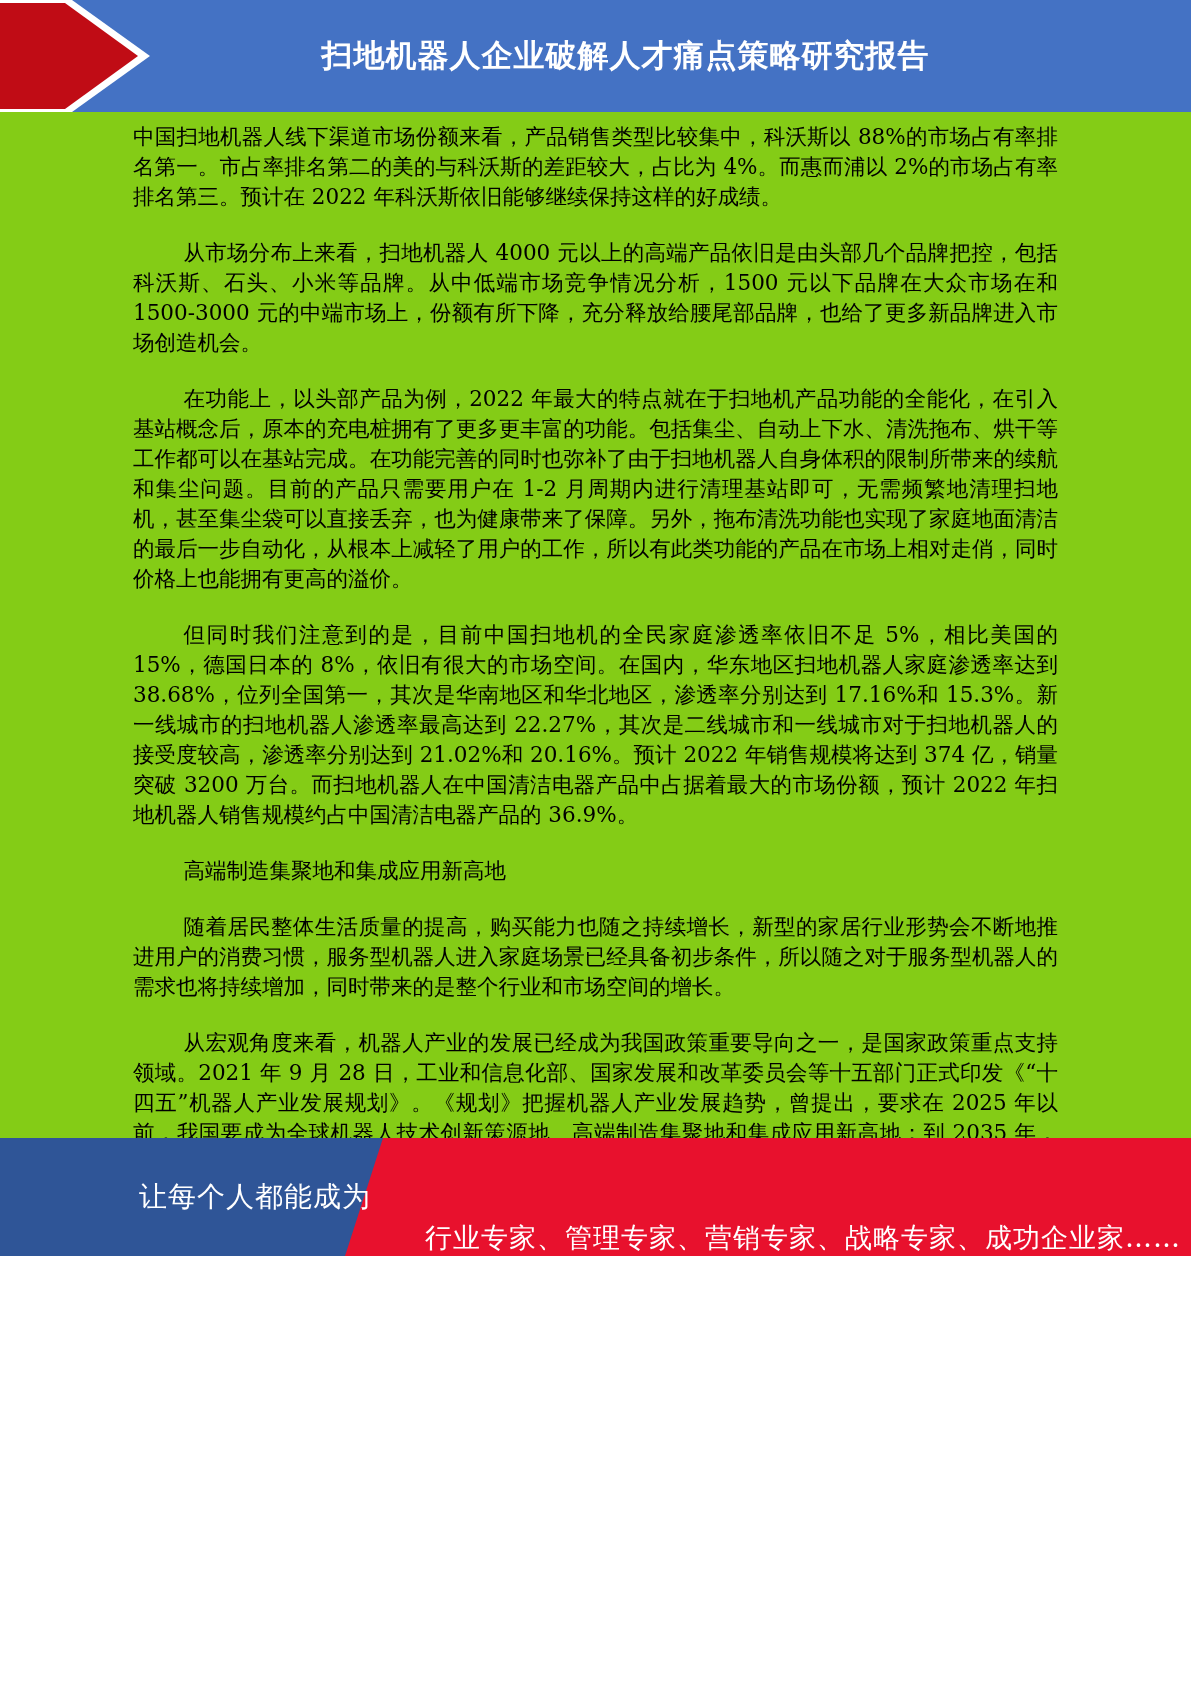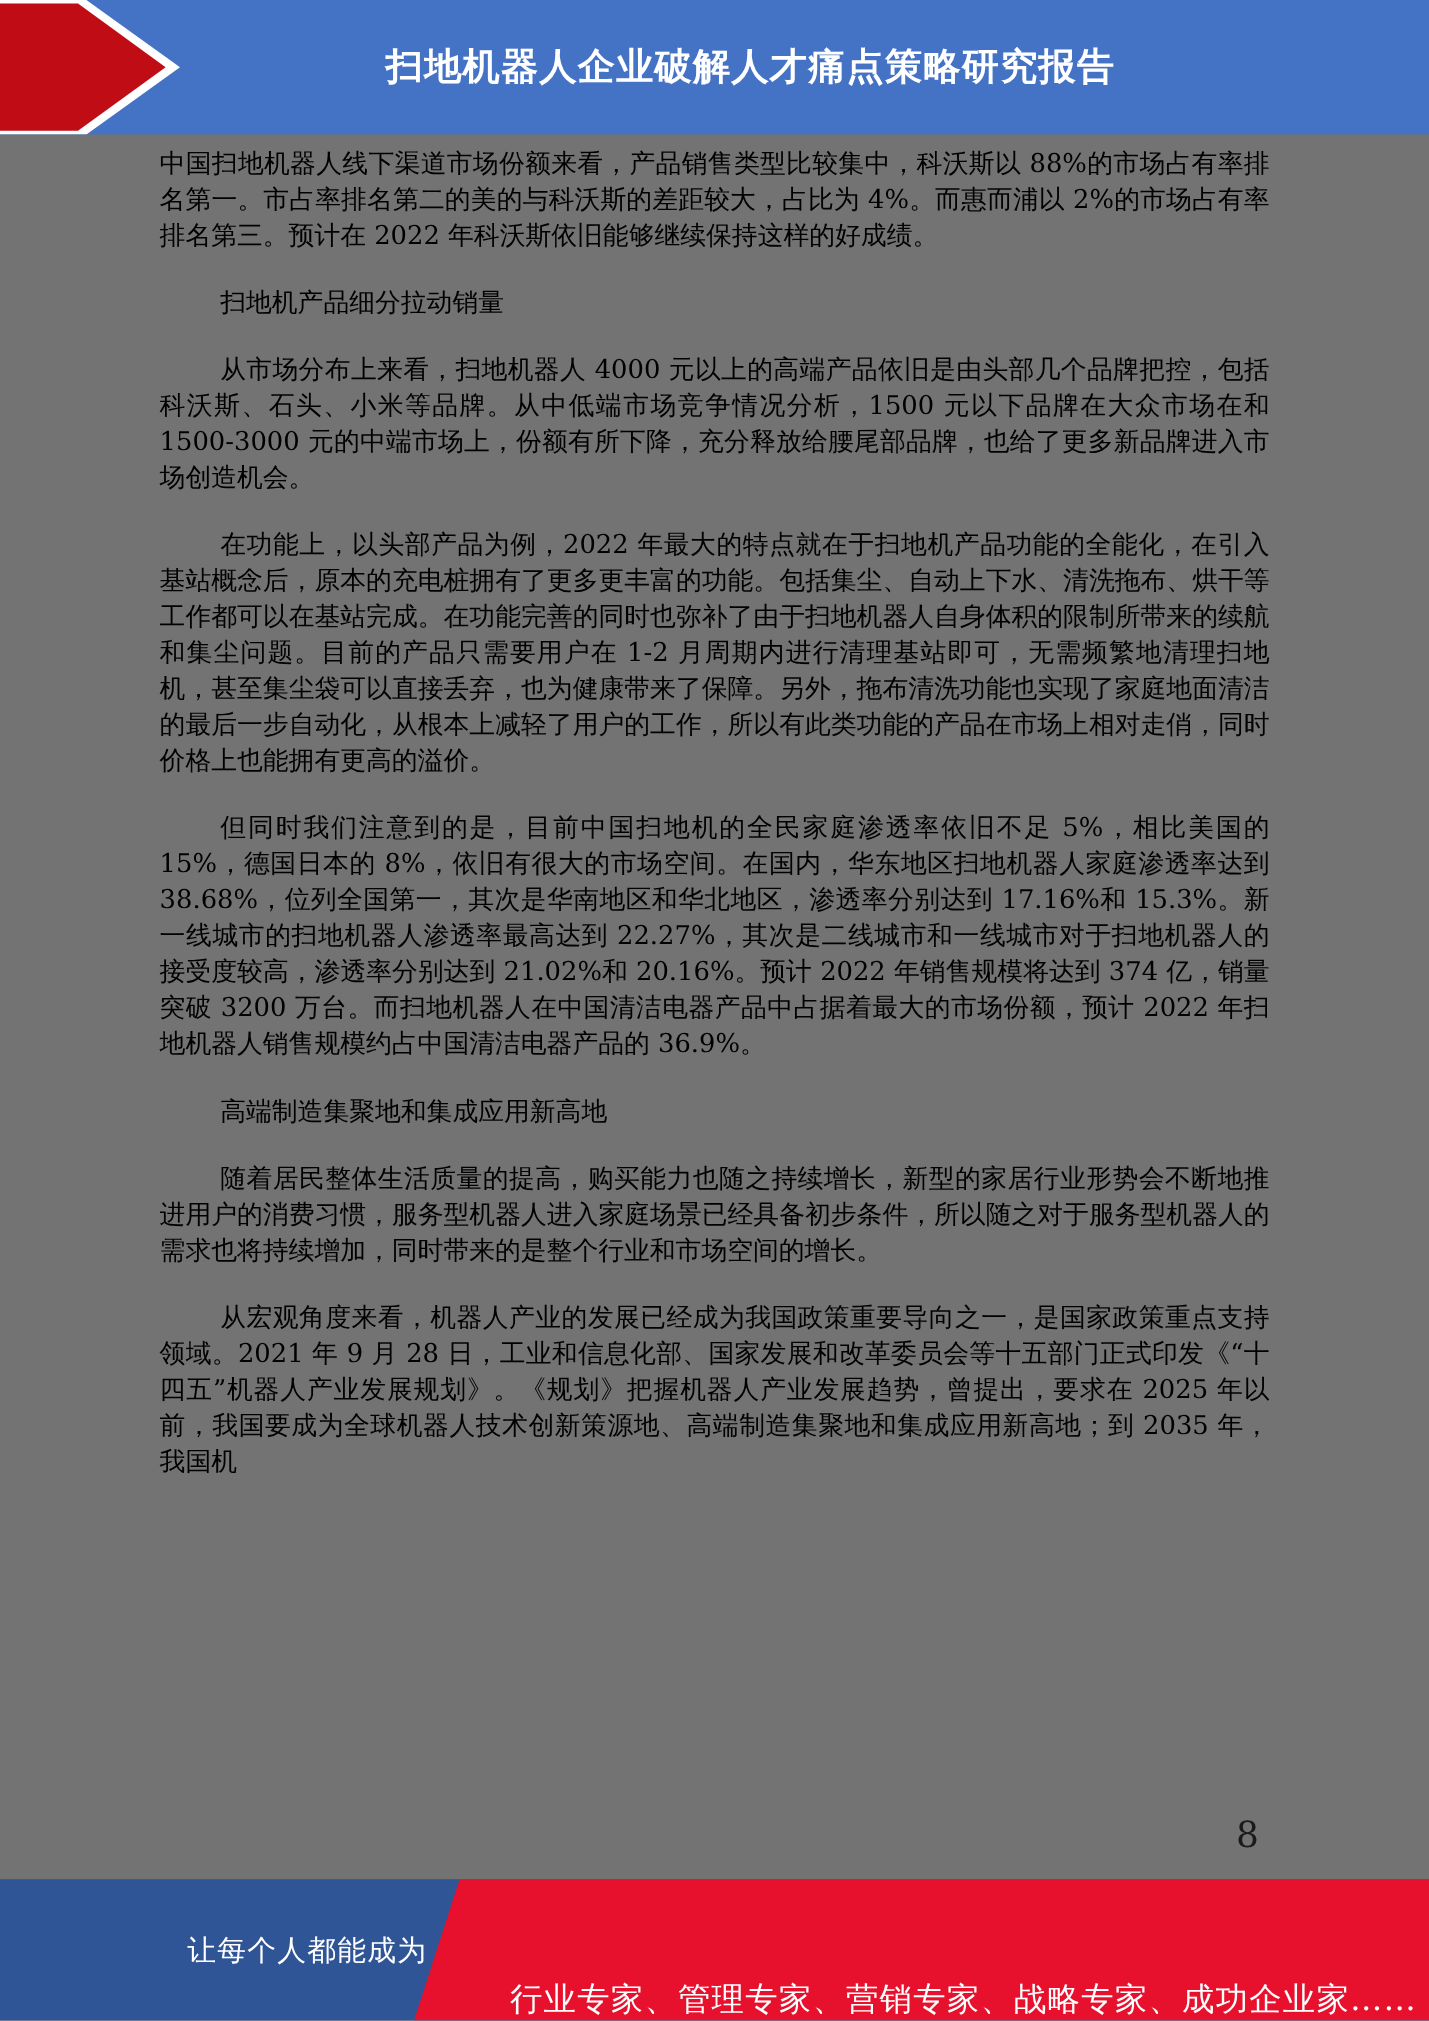--- a/index.html
+++ b/index.html
@@ -1,21 +1,21 @@
 <!DOCTYPE html>
 <html lang="zh"><head>
 <meta charset="utf-8">
 <style>
   html,body{margin:0;padding:0;}
   body{background:#ffffff;}
   .page{
     position:relative;
     width:1191px;
-    height:1684px;
-    background:#737373;
+    height:1256px;
+    background:#84cc16;
     overflow:hidden;
     font-family:"DejaVu Serif","Liberation Serif",serif;
   }
 
   
   .header{
     position:absolute;
     top:0;left:0;
     width:1191px;height:112px;
     background:#4472C4;
@@ -87,45 +87,44 @@
     padding-left:425px;
   }
   .footer-red span{
     color:#ffffff;
     font-size:27px;
     letter-spacing:1px;
     white-space:nowrap;
   }
   .footer-blue-text{
     position:absolute;
-    left:156px;
+    left:139px;
     top:50%;
     transform:translateY(-50%);
     color:#ffffff;
-    font-size:24px;
+    font-size:28px;
     letter-spacing:1px;
     white-space:nowrap;
   }
 </style>
 </head>
 <body>
 
 <div class="page">
 
   <header class="header">
     <svg class="header-arrow" viewBox="0 0 160 112" aria-hidden="true">
       <polygon points="0,0 72,0 150,56 72,112 0,112" fill="#FFFFFF"></polygon>
       <polygon points="0,3 65,3 138,56 65,109 0,109" fill="#C00C15"></polygon>
     </svg>
     <h1 class="header-title">扫地机器人企业破解人才痛点策略研究报告</h1>
   </header>
 
   <main class="doc-body">
     <p>中国扫地机器人线下渠道市场份额来看，产品销售类型比较集中，科沃斯以 88%的市场占有率排名第一。市占率排名第二的美的与科沃斯的差距较大，占比为 4%。而惠而浦以 2%的市场占有率排名第三。预计在 2022 年科沃斯依旧能够继续保持这样的好成绩。</p>
-    <p class="heading">扫地机产品细分拉动销量</p>
     <p class="ind">从市场分布上来看，扫地机器人 4000 元以上的高端产品依旧是由头部几个品牌把控，包括科沃斯、石头、小米等品牌。从中低端市场竞争情况分析，1500 元以下品牌在大众市场在和 1500-3000 元的中端市场上，份额有所下降，充分释放给腰尾部品牌，也给了更多新品牌进入市场创造机会。</p>
     <p class="ind">在功能上，以头部产品为例，2022 年最大的特点就在于扫地机产品功能的全能化，在引入基站概念后，原本的充电桩拥有了更多更丰富的功能。包括集尘、自动上下水、清洗拖布、烘干等工作都可以在基站完成。在功能完善的同时也弥补了由于扫地机器人自身体积的限制所带来的续航和集尘问题。目前的产品只需要用户在 1-2 月周期内进行清理基站即可，无需频繁地清理扫地机，甚至集尘袋可以直接丢弃，也为健康带来了保障。另外，拖布清洗功能也实现了家庭地面清洁的最后一步自动化，从根本上减轻了用户的工作，所以有此类功能的产品在市场上相对走俏，同时价格上也能拥有更高的溢价。</p>
     <p class="ind">但同时我们注意到的是，目前中国扫地机的全民家庭渗透率依旧不足 5%，相比美国的 15%，德国日本的 8%，依旧有很大的市场空间。在国内，华东地区扫地机器人家庭渗透率达到 38.68%，位列全国第一，其次是华南地区和华北地区，渗透率分别达到 17.16%和 15.3%。新一线城市的扫地机器人渗透率最高达到 22.27%，其次是二线城市和一线城市对于扫地机器人的接受度较高，渗透率分别达到 21.02%和 20.16%。预计 2022 年销售规模将达到 374 亿，销量突破 3200 万台。而扫地机器人在中国清洁电器产品中占据着最大的市场份额，预计 2022 年扫地机器人销售规模约占中国清洁电器产品的 36.9%。</p>
     <p class="heading">高端制造集聚地和集成应用新高地</p>
     <p class="ind">随着居民整体生活质量的提高，购买能力也随之持续增长，新型的家居行业形势会不断地推进用户的消费习惯，服务型机器人进入家庭场景已经具备初步条件，所以随之对于服务型机器人的需求也将持续增加，同时带来的是整个行业和市场空间的增长。</p>
     <p class="ind">从宏观角度来看，机器人产业的发展已经成为我国政策重要导向之一，是国家政策重点支持领域。2021 年 9 月 28 日，工业和信息化部、国家发展和改革委员会等十五部门正式印发《“十四五”机器人产业发展规划》。《规划》把握机器人产业发展趋势，曾提出，要求在 2025 年以前，我国要成为全球机器人技术创新策源地、高端制造集聚地和集成应用新高地；到 2035 年，我国机</p>
   </main>
 
   <div class="pagenum">8</div>
 

